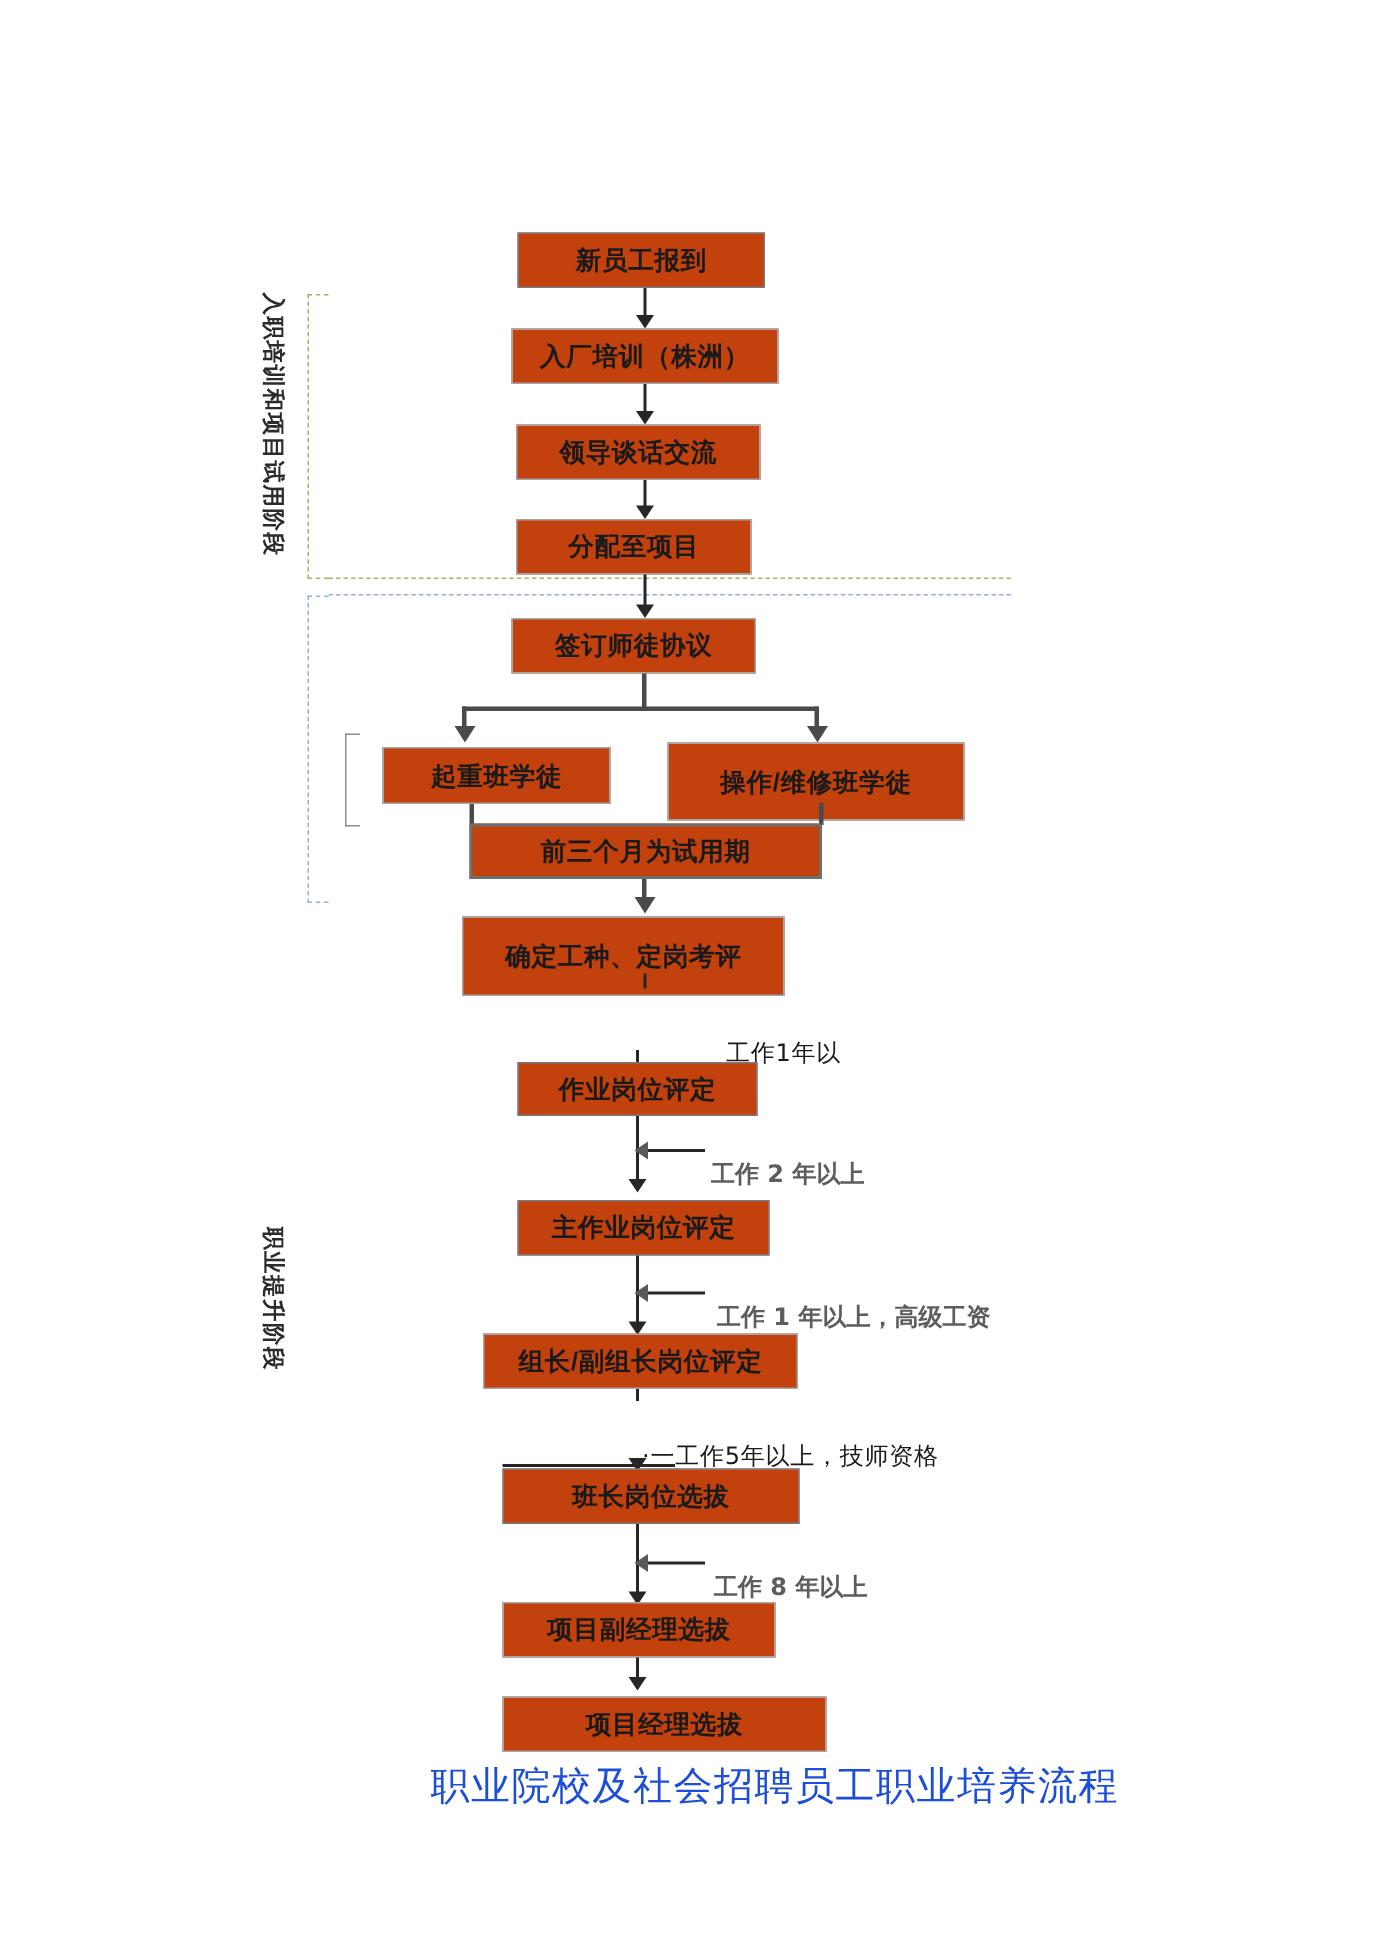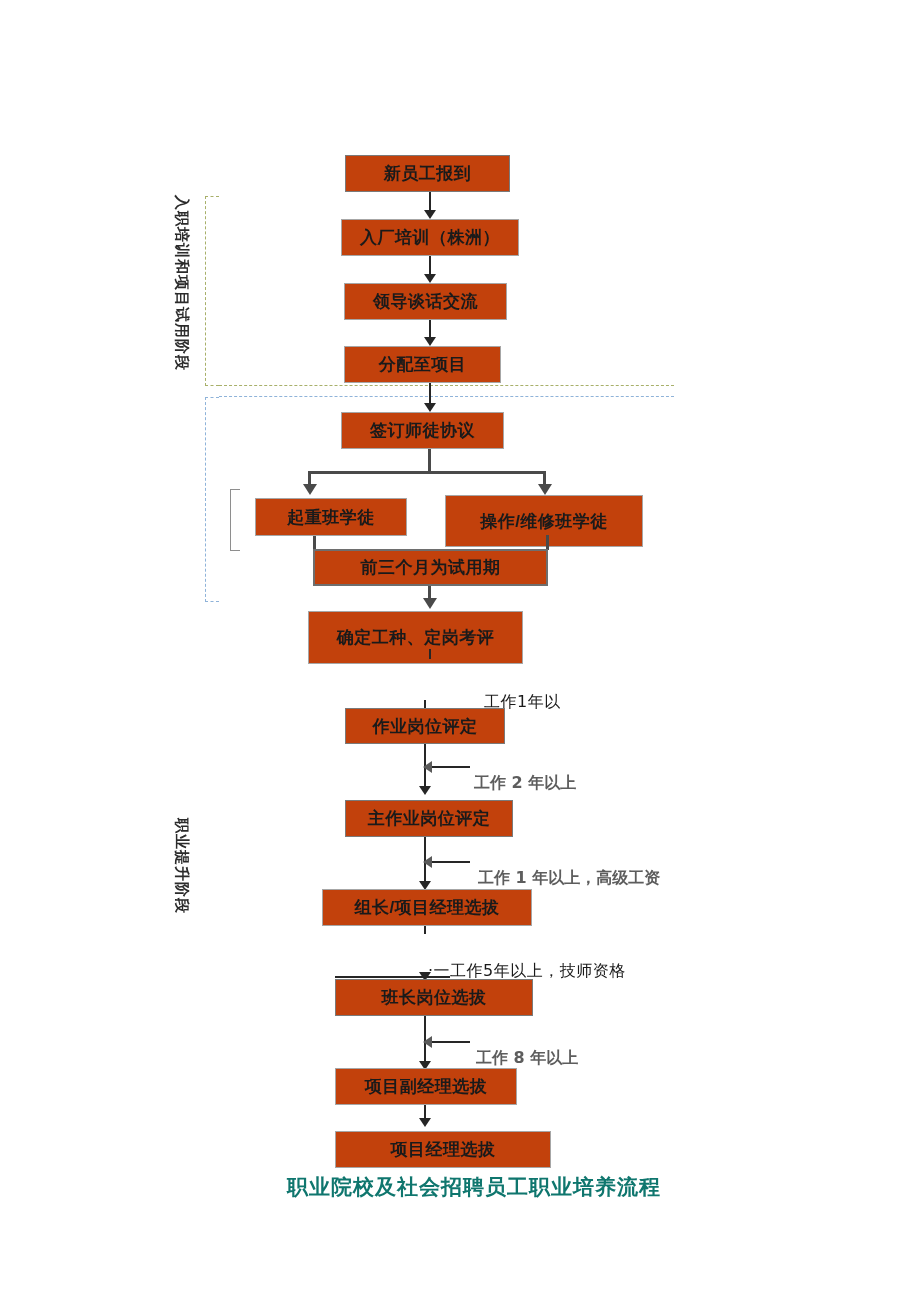--- a/index.html
+++ b/index.html
@@ -135,23 +135,23 @@
     position: absolute;
     box-sizing: border-box;
     border: 1px solid #8e8e8e;
     border-right: none;
   }
 
   
   .caption {
     position: absolute;
     font-family: "DejaVu Sans", "Liberation Sans", sans-serif;
-    font-size: 21px;
-    font-weight: 700;
-    color: #0f766e;
+    font-size: 26px;
+    font-weight: 400;
+    color: #1d4ed8;
     white-space: nowrap;
     letter-spacing: 1px;
   }
 </style>
 </head>
 <body>
 
 <div id="page">
 
   <div class="bracket olive" style="left:205px; top:196px; width:14px; height:190px;"></div>
@@ -224,21 +224,21 @@
   <div class="edge-label" style="left:474px; top:757px;">工作 2 年以上</div>
 
   <div class="box dark" style="left:345px; top:800px; width:168px; height:37px;">主作业岗位评定</div>
 
   <div class="vline" style="left:424px; top:837px; height:50px;"></div>
   <div class="arrow-down" style="left:419px; top:881px;"></div>
   <div class="hline" style="left:432px; top:861px; width:38px;"></div>
   <div class="arrow-left" style="left:423px; top:856px;"></div>
   <div class="edge-label" style="left:478px; top:852px;">工作 1 年以上，高级工资</div>
 
-  <div class="box" style="left:322px; top:889px; width:210px; height:37px;">组长/项目经理选拔</div>
+  <div class="box" style="left:322px; top:889px; width:210px; height:37px;">组长/副组长岗位评定</div>
 
   <div class="vline" style="left:424px; top:926px; height:8px;"></div>
 
   <div class="edge-label plain" style="left:428px; top:945px;">·一工作5年以上，技师资格</div>
 
   <div class="hline" style="left:335px; top:976px; width:115px;"></div>
   <div class="arrow-down" style="left:419px; top:972px;"></div>
 
   <div class="box dark" style="left:335px; top:979px; width:198px; height:37px;">班长岗位选拔</div>
 

